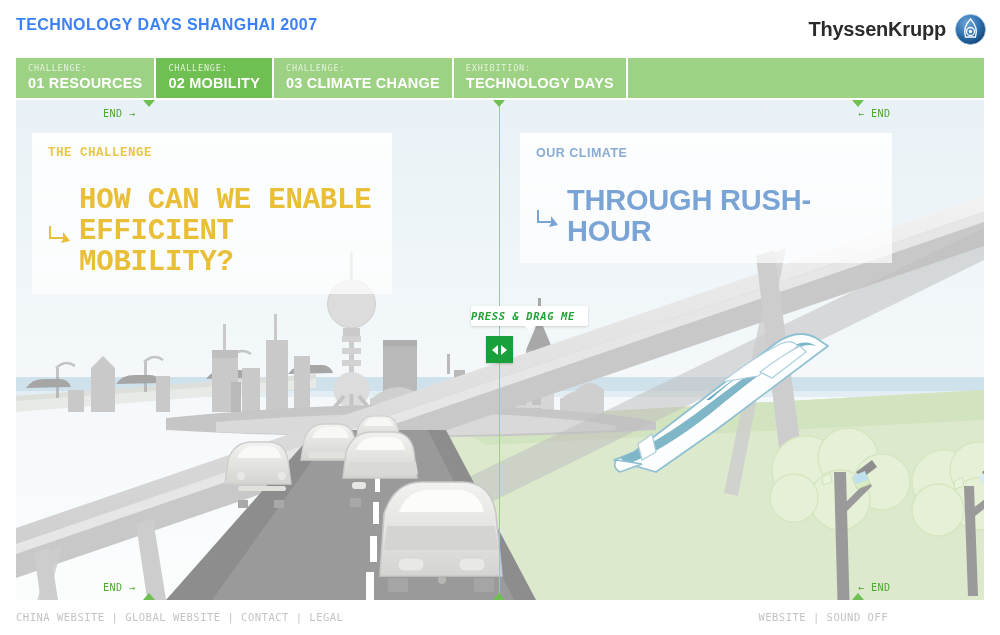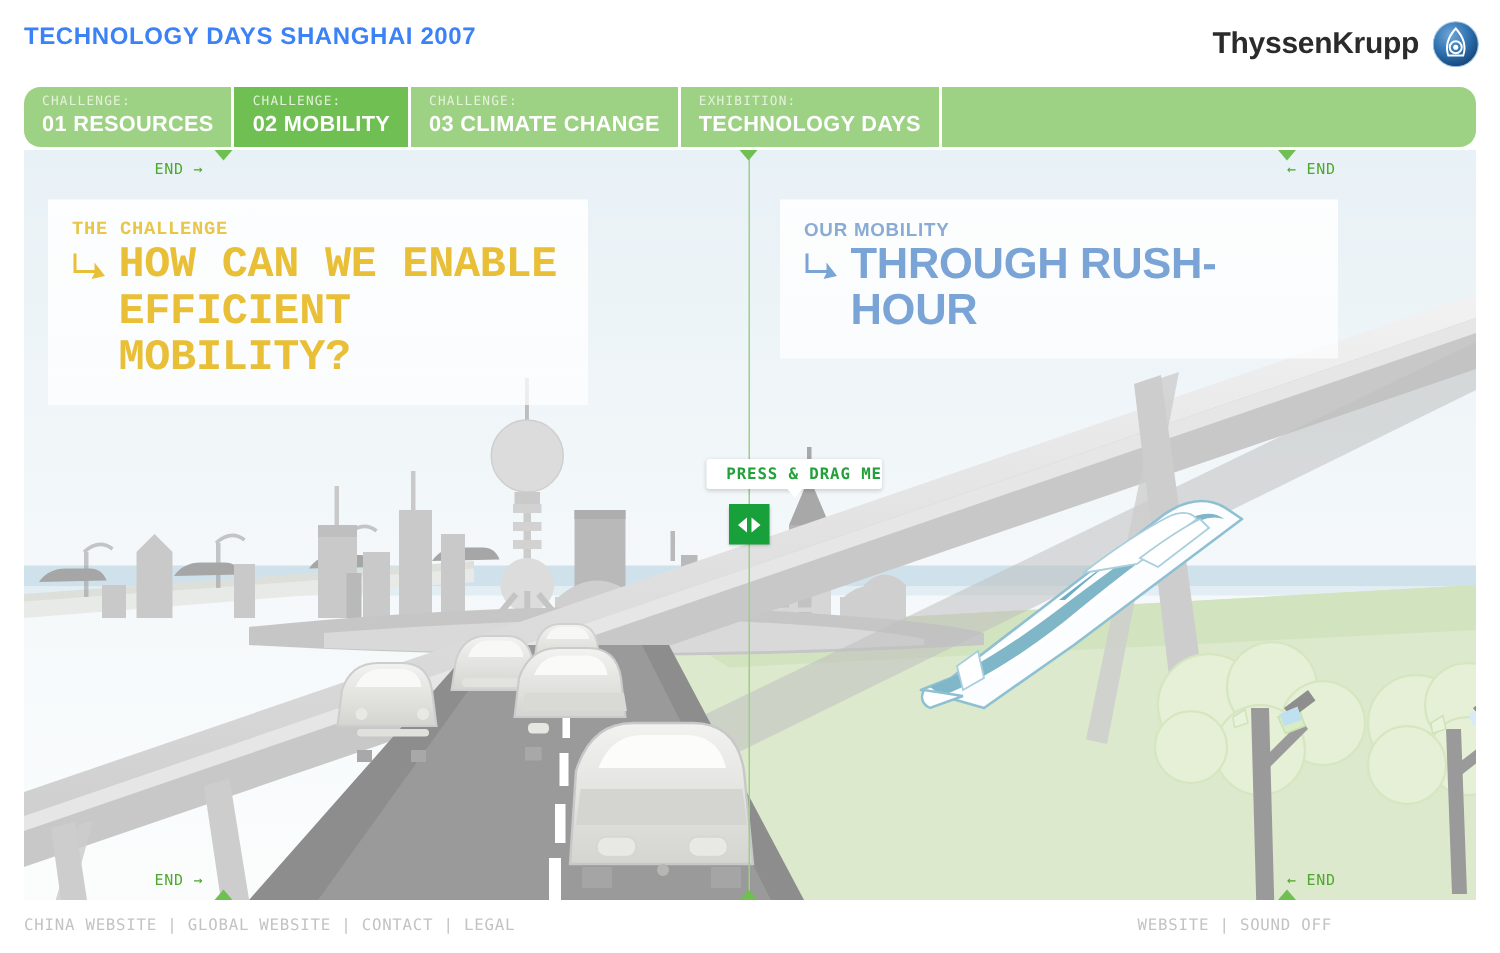--- a/index.html
+++ b/index.html
@@ -21,21 +21,21 @@
     position:absolute; left:16px; top:38px;
     font-family:"DejaVu Sans Mono", monospace;
     font-size:12.5px; letter-spacing:0.6px; color:#bfe0ae; white-space:nowrap;
   }
   .tk-logo { position:absolute; right:14px; top:14px; display:flex; align-items:center; gap:9px; }
   .tk-word { font-size:20px; font-weight:bold; color:#2b2b2b; letter-spacing:-0.2px; }
   .tk-mark { width:31px; height:31px; }
 
   
   .tabbar { position:absolute; left:16px; top:58px; width:968px; height:40px;
-            background:#9dd183; display:flex;border-radius:11px; }
+            background:#9dd183; display:flex; }
   .tab { height:40px; padding:5px 12px 0 12px; position:relative;
          border-right:2px solid #ffffff; color:#fff; cursor:pointer; }
   .tab.active { background:#6fbf53; }
   .tab .kicker { font-family:"DejaVu Sans Mono", monospace; font-size:8.5px;
                  letter-spacing:0.8px; color:#e4f2da; line-height:11px; }
   .tab .tlabel { font-size:14.5px; font-weight:bold; letter-spacing:0.2px; line-height:18px; }
   .tab-filler { flex:1; border-right:none; }
 
   
   .stage { position:absolute; left:16px; top:100px; width:968px; height:500px;
@@ -58,30 +58,30 @@
   
   .panel { position:absolute; padding:12px 16px 16px 16px; }
   .panel-challenge { left:32px; top:133px; width:360px;
       background:linear-gradient(180deg, rgba(255,255,255,.90), rgba(255,255,255,.72));font-family:Liberation Mono, monospace; }
   .panel-solution { left:520px; top:133px; width:372px;
       background:linear-gradient(180deg, rgba(255,255,255,.90), rgba(255,255,255,.70)); }
   .panel .kick { font-size:12.5px; font-weight:bold; letter-spacing:0.5px; line-height:16px; }
   .panel .big { font-size:29px; font-weight:bold; line-height:31px; letter-spacing:-0.2px; }
   .c-gold .kick { color:#e8c64a; } .c-gold .big { color:#e8bf37; }
   .c-blue .kick { color:#8aabd4; } .c-blue .big { color:#7ba4d6; }
-  .big-row { display:flex; align-items:flex-start; gap:7px; }
+  .big-row { display:flex; align-items:center; gap:7px;margin-top:24px; }
   .arrow-gl { flex:0 0 auto; margin-top:4px; }
 
   
   .divider { position:absolute; left:499px; top:100px; width:1px; height:500px;
              background:#9ccf86; }
   .tip { position:absolute; left:471px; top:306px; width:117px; height:20px;
          background:#fff; border-radius:2px;
          box-shadow:0 1px 3px rgba(0,0,0,.16); display:flex;
-         align-items:center; justify-content:flex-end; }
+         align-items:center; justify-content:flex-start;font-style:italic; }
   .tip span { font-family:"DejaVu Sans Mono", monospace; font-size:10.5px;
               font-weight:bold; letter-spacing:0.6px; color:#22a13a; }
   .tip:after { content:""; position:absolute; left:50%; margin-left:-5px; bottom:-6px;
                width:0; height:0; border-left:5px solid transparent;
                border-right:5px solid transparent; border-top:6px solid #fff; }
   .handle { position:absolute; left:486px; top:336px; width:27px; height:27px;
             background:#18a03a; cursor:ew-resize; display:flex;
             align-items:center; justify-content:center; gap:3px;
             box-shadow:0 1px 2px rgba(0,0,0,.2); }
   .handle .ar { width:0; height:0; }
@@ -393,21 +393,21 @@
         <path d="M3 4 L3 15 L15 15 L15 10 L22 19 L13 21 L15 17 L1 17 L1 4 Z" fill="#e8bf37"></path>
       </svg>
       <div>
         <div class="big">HOW CAN WE ENABLE</div>
         <div class="big">EFFICIENT MOBILITY?</div>
       </div>
     </div>
   </div>
 
   <div class="panel panel-solution c-blue">
-    <div class="kick">OUR MOBILITY</div>
+    <div class="kick">OUR CLIMATE</div>
     <div class="big-row">
       <svg class="arrow-gl" width="24" height="24" viewBox="0 0 24 24">
         <path d="M3 4 L3 15 L15 15 L15 10 L22 19 L13 21 L15 17 L1 17 L1 4 Z" fill="#7ba4d6"></path>
       </svg>
       <div>
         <div class="big">THROUGH RUSH-HOUR</div>
       </div>
     </div>
   </div>
 

